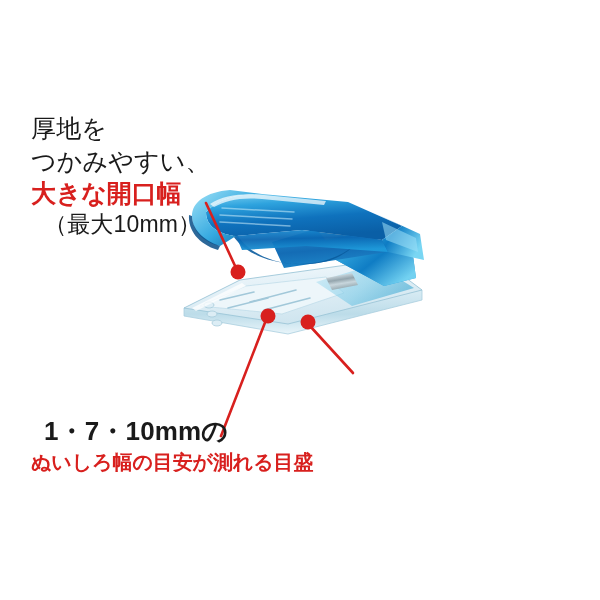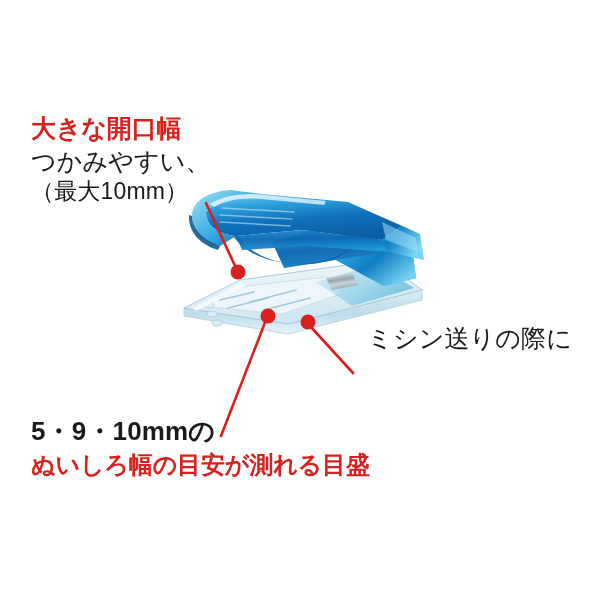--- a/index.html
+++ b/index.html
@@ -32,28 +32,29 @@
     font-weight: 500;
   }
   .callout .ln.accent {
     color: #d8201e;
     font-weight: 700;
     letter-spacing: -0.005em;
   }
   .callout .ln.sub {
     font-size: 23px;
     font-weight: 500;
+    margin-left: 13px;
   }
   .callout.align-right { text-align: right; }
   .callout.align-left  { text-align: left; }
 
   #callout-top-left { left: 31px; top: 112px; }
   #callout-bottom-left { left: 31px; top: 415px; }
   #callout-bottom-left .ln.sub { font-size: 26px; font-weight: 700; }
-  #callout-bottom-left .ln.accent { font-size: 24px; }
+  #callout-bottom-left .ln.accent { font-size: 20px; }
   #callout-right { right: 28px; top: 322px; }
 
   
   #leaders {
     position: absolute;
     left: 0; top: 0;
     width: 600px; height: 600px;
     pointer-events: none;
   }
 
@@ -195,27 +196,27 @@
       <line x1="310" y1="326" x2="353" y2="373"></line>
     </g>
     <g fill="#d8201e">
       <circle cx="238" cy="272" r="7.5"></circle>
       <circle cx="268" cy="316" r="7.5"></circle>
       <circle cx="308" cy="322" r="7.5"></circle>
     </g>
   </svg>
 
   <div class="callout align-left" id="callout-top-left">
+    <span class="ln">厚地を</span>
+    <span class="ln">つかみやすい、</span>
     <span class="ln accent">大きな開口幅</span>
-    <span class="ln">つかみやすい、</span>
     <span class="ln sub">（最大10mm）</span>
   </div>
 
   <div class="callout align-left" id="callout-bottom-left">
-    <span class="ln sub">5・9・10mmの</span>
+    <span class="ln sub">1・7・10mmの</span>
     <span class="ln accent">ぬいしろ幅の目安が測れる目盛</span>
   </div>
 
   <div class="callout align-right" id="callout-right">
-    <span class="ln">ミシン送りの際に</span>
   </div>
 
 </div>
 
 </body></html>

